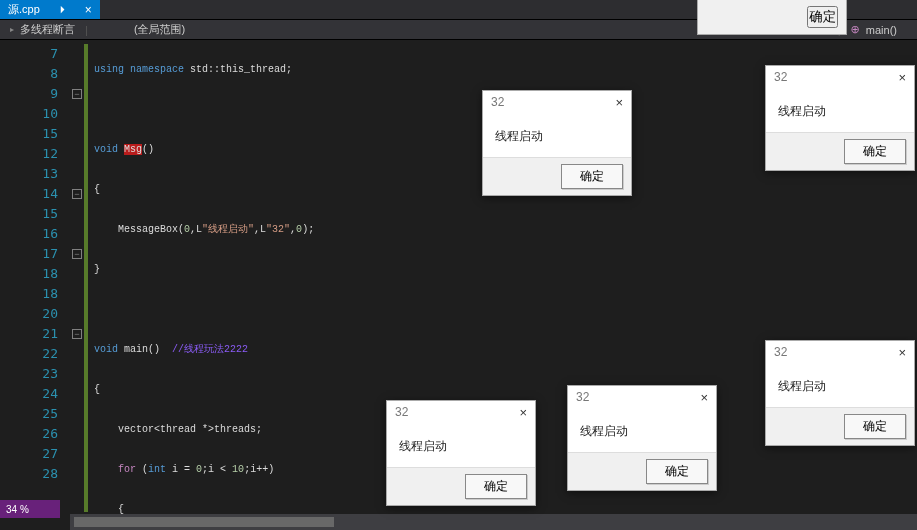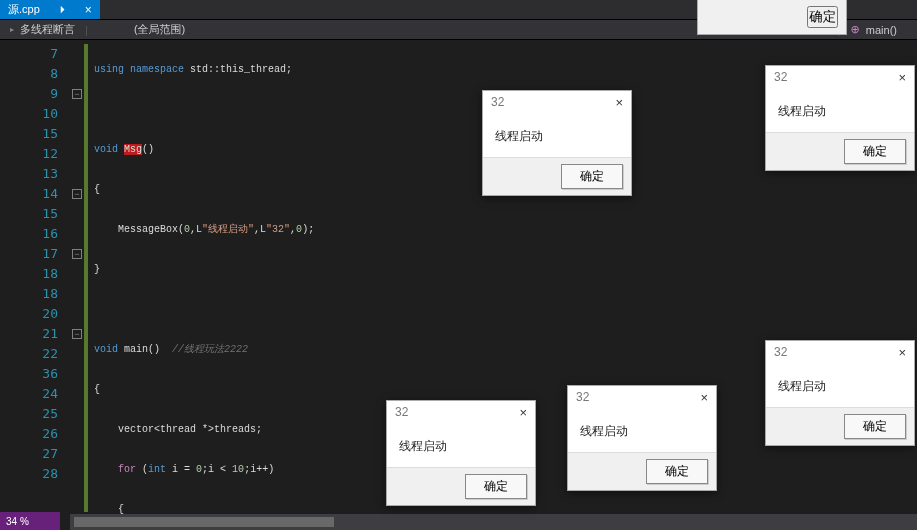--- a/index.html
+++ b/index.html
@@ -66,24 +66,24 @@
   flex: 1; padding: 0 6px 0;
   font-family: Consolas, 'Courier New', monospace;
   font-size: 10px; line-height: 20px;
   color: #dcdcdc; white-space: pre;
 }
 .code .ln { height: 20px; }
 .kw   { color: #569cd6; }
 .kw2  { color: #c586c0; text-align: right; }
 .str  { color: #d69d85; }
 .num  { color: #b5cea8; }
-.cmt  { color: #737373; font-style: italic; }
+.cmt  { color: #8b5cf6; }
 .hl   { background: #b91c1c; }
 .status-bar {
-  position: absolute; bottom: 0; left: 0;
+  position: absolute; bottom: 12px; left: 0;
   height: 18px; background: #68217a;
   color: #fff; font-size: 10px;
   display: flex; align-items: center; padding: 0 6px;
   width: 60px;
 }
 .hscroll {
   position: absolute; bottom: 0; left: 70px; right: 0;
   height: 16px; background: #3e3e42;
 }
 .hscroll-thumb {
@@ -170,21 +170,21 @@
       <div>13</div>
       <div>14</div>
       <div>15</div>
       <div>16</div>
       <div>17</div>
       <div>18</div>
       <div>18</div>
       <div>20</div>
       <div>21</div>
       <div>22</div>
-      <div>36</div>
+      <div>23</div>
       <div>24</div>
       <div>25</div>
       <div>26</div>
       <div>27</div>
       <div>28</div>
     </div>
   <div class="fold-gutter">
     <div></div>
       <div></div>
     <div>

